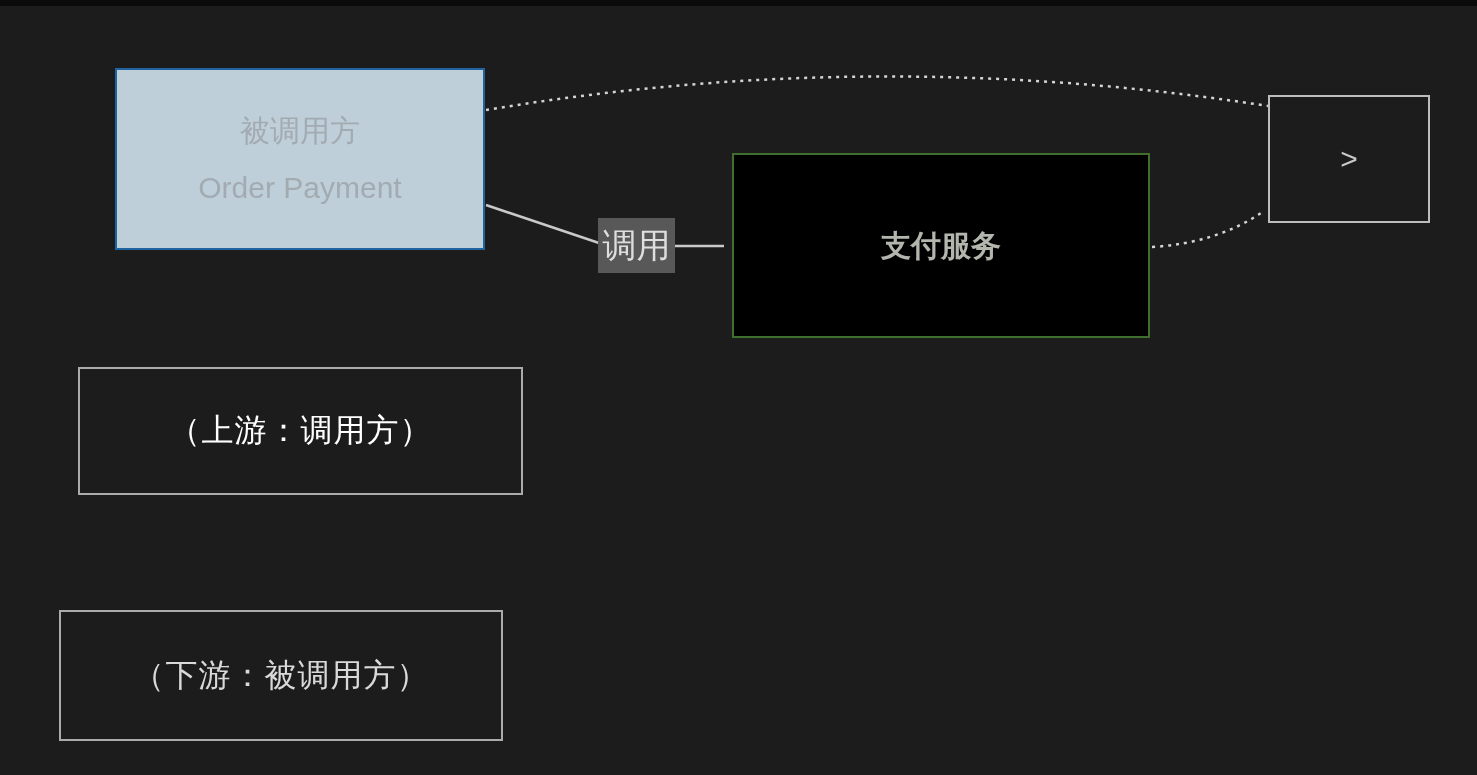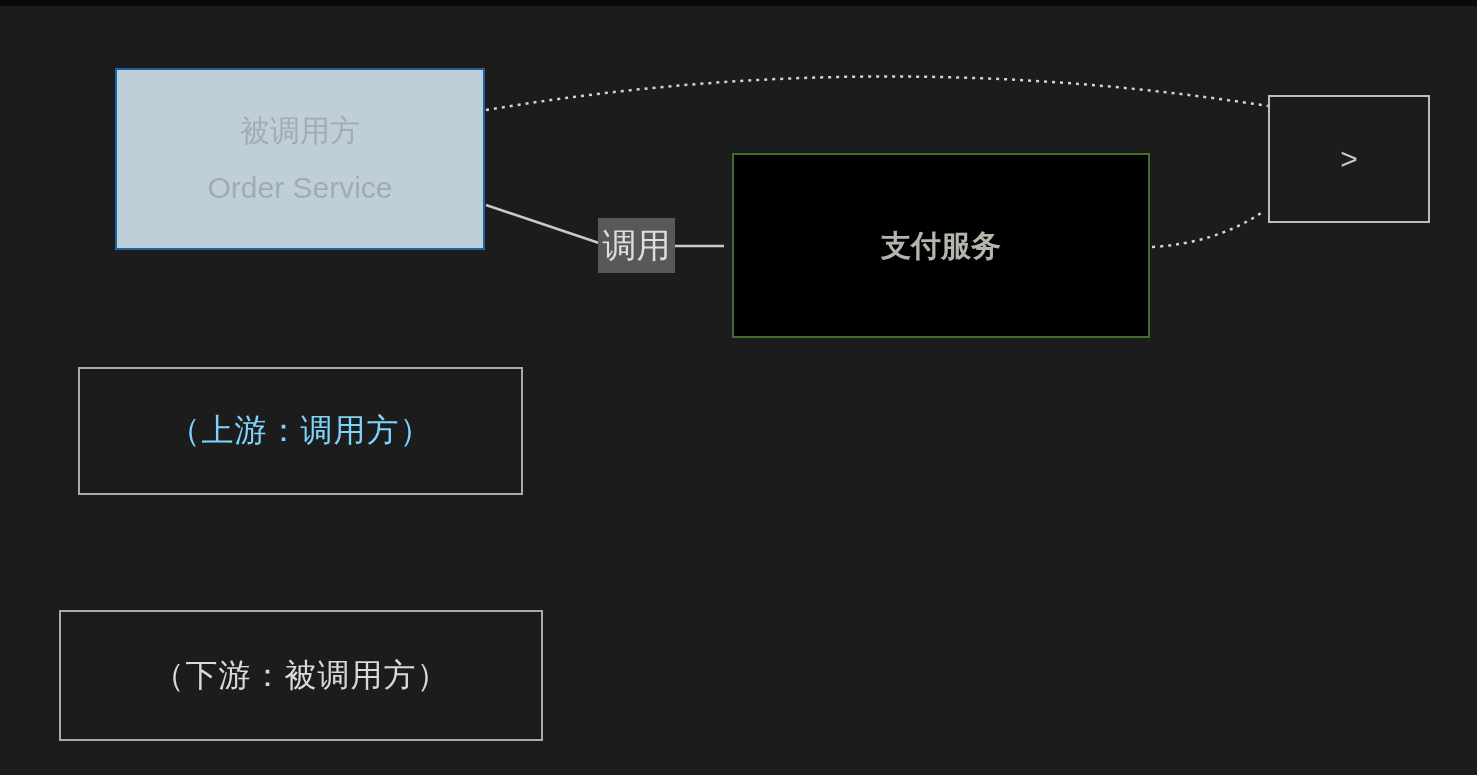--- a/index.html
+++ b/index.html
@@ -74,21 +74,21 @@
     z-index: 2;
     border: 2px solid;
     box-sizing: border-box;
     display: flex;
     align-items: center;
     justify-content: center;
     font-size: 32px;
     letter-spacing: 1px;
   }
   .anno.upstream   { left: 78px; top: 367px; width: 445px; height: 128px; }
-  .anno.downstream { left: 59px; top: 610px; width: 484px; height: 131px; }
+  .anno.downstream { left: 59px; top: 610px; width: 444px; height: 131px; }
 </style>
 </head>
 <body>
 
 <div class="stage" style="background-color: rgb(28, 28, 28);">
 
   <div class="topbar" style="background-color: rgb(10, 10, 10);"></div>
 
   <svg class="overlay" viewBox="0 0 1477 775" xmlns="http://www.w3.org/2000/svg">
     <defs>
@@ -97,34 +97,34 @@
       </marker>
     </defs>
     <path class="solid" d="M486 205 L599 243" stroke="#c9c9c9"></path>
     <path class="solid" d="M675 246 L724 246" marker-end="url(#arrowhead)" stroke="#c9c9c9"></path>
     <path class="dashed" d="M486 110 Q875 45 1268 106" stroke="#d4d4d4"></path>
     <path class="dashed" d="M1152 247 Q1218 243 1264 211" stroke="#d4d4d4"></path>
   </svg>
 
   <div class="node order" style="background-color: rgb(191, 207, 217); border-color: rgb(31, 100, 160); color: rgb(163, 171, 178);">
     <div>被调用方</div>
-    <div>Order Service</div>
+    <div>Order Payment</div>
   </div>
 
   <div class="node payment" style="background-color: #000000; border-color: rgb(63, 110, 45); color: rgb(178, 182, 172); font-weight: bold;">
     <div>支付服务</div>
   </div>
 
   <div class="call-label" style="background-color: rgb(88, 88, 88); color: rgb(222, 222, 222); text-align: right;">调用</div>
 
   <div class="next-box" style="border-color: rgb(189, 189, 189); color: rgb(200, 200, 200);">
     <span>&gt;</span>
   </div>
 
-  <div class="anno upstream" style="border-color: rgb(171, 171, 171); color: #7dd3fc;">
+  <div class="anno upstream" style="border-color: rgb(171, 171, 171); color: #ffffff;">
     <span>（上游：调用方）</span>
   </div>
 
   <div class="anno downstream" style="border-color: rgb(171, 171, 171); color: rgb(217, 217, 217);">
     <span>（下游：被调用方）</span>
   </div>
 
 </div>
 
 </body></html>

